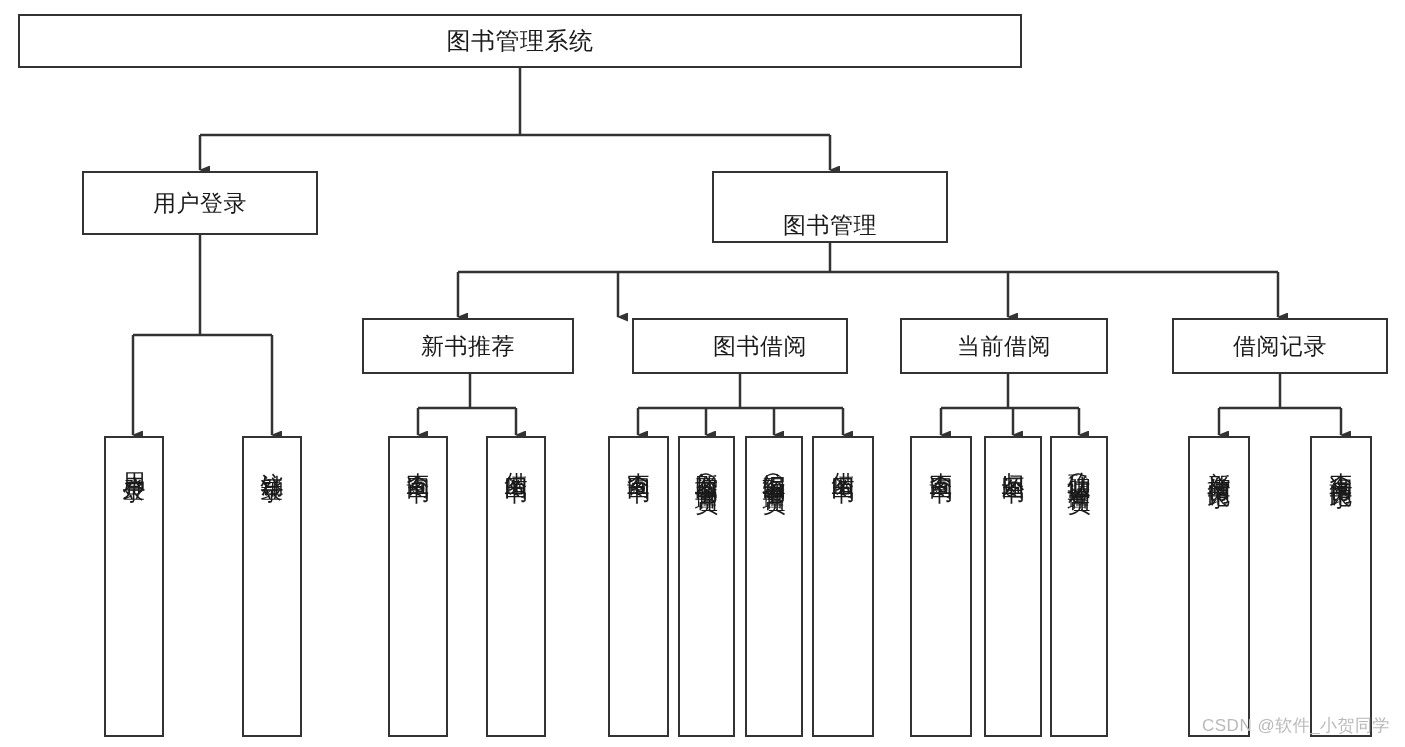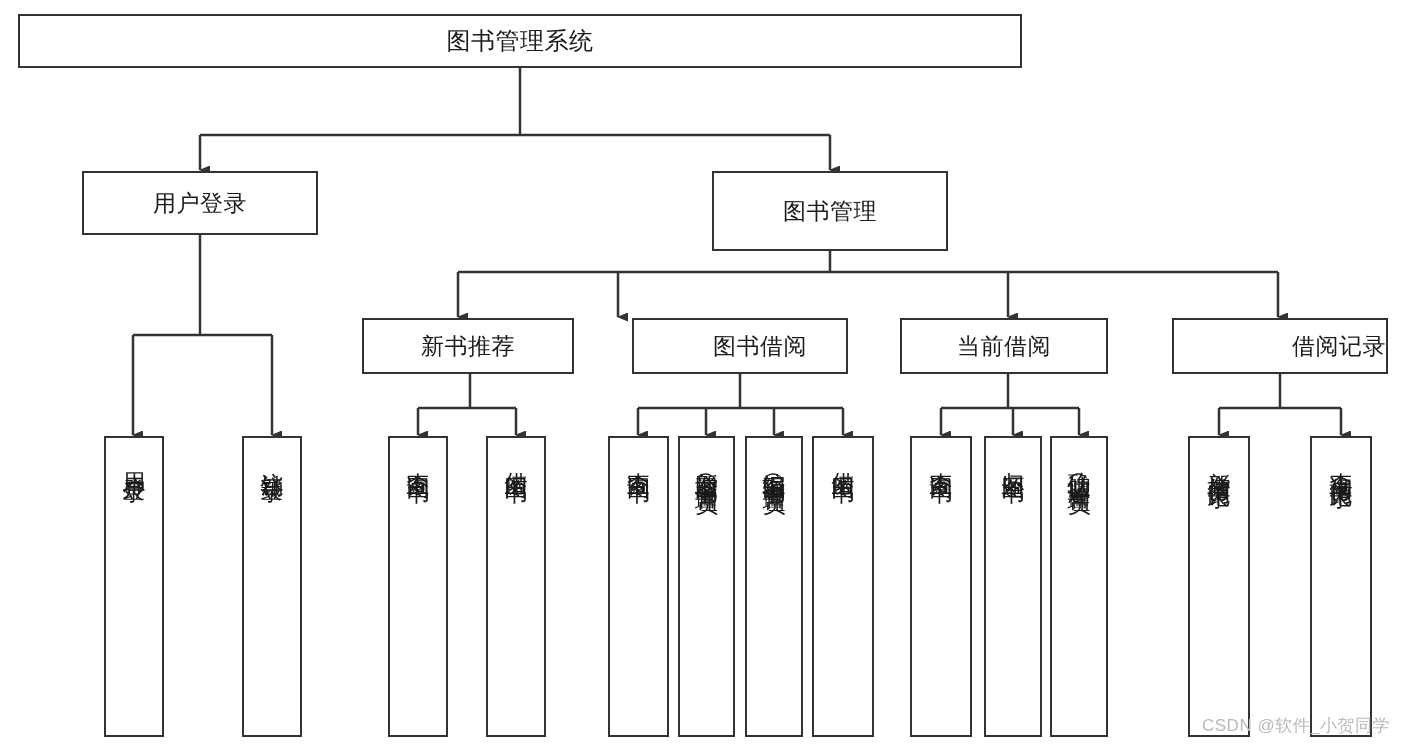--- a/index.html
+++ b/index.html
@@ -114,33 +114,33 @@
       </g>
   </svg>
 
   <div id="nodes-layer">
       <div class="node horiz root" style="left: 18px; top: 14px; width: 1004px; height: 54px;">
         <span>图书管理系统</span>
       </div>
       <div class="node horiz" style="left: 82px; top: 171px; width: 236px; height: 64px;">
         <span>用户登录</span>
       </div>
-      <div class="node horiz" style="left: 712px; top: 171px; width: 236px; height: 80px;">
+      <div class="node horiz" style="left: 712px; top: 171px; width: 236px; height: 72px; align-items: flex-end;">
         <span>图书管理</span>
       </div>
       <div class="node horiz" style="left: 362px; top: 318px; width: 212px; height: 56px;">
         <span>新书推荐</span>
       </div>
       <div class="node horiz" style="left: 632px; top: 318px; width: 216px; height: 56px; padding-left: 40px;">
         <span>图书借阅</span>
       </div>
       <div class="node horiz" style="left: 900px; top: 318px; width: 208px; height: 56px;">
         <span>当前借阅</span>
       </div>
-      <div class="node horiz" style="left: 1172px; top: 318px; width: 216px; height: 56px; justify-content: flex-end;">
+      <div class="node horiz" style="left: 1172px; top: 318px; width: 216px; height: 56px;">
         <span>借阅记录</span>
       </div>
       <div class="node vert" style="left: 104px; top: 436px; width: 60px; height: 301px;">
         <span class="vtext">用户登录</span>
       </div>
       <div class="node vert" style="left: 242px; top: 436px; width: 60px; height: 301px;">
         <span class="vtext">注销登录</span>
       </div>
       <div class="node vert" style="left: 388px; top: 436px; width: 60px; height: 301px;">
         <span class="vtext">查询图书</span>

